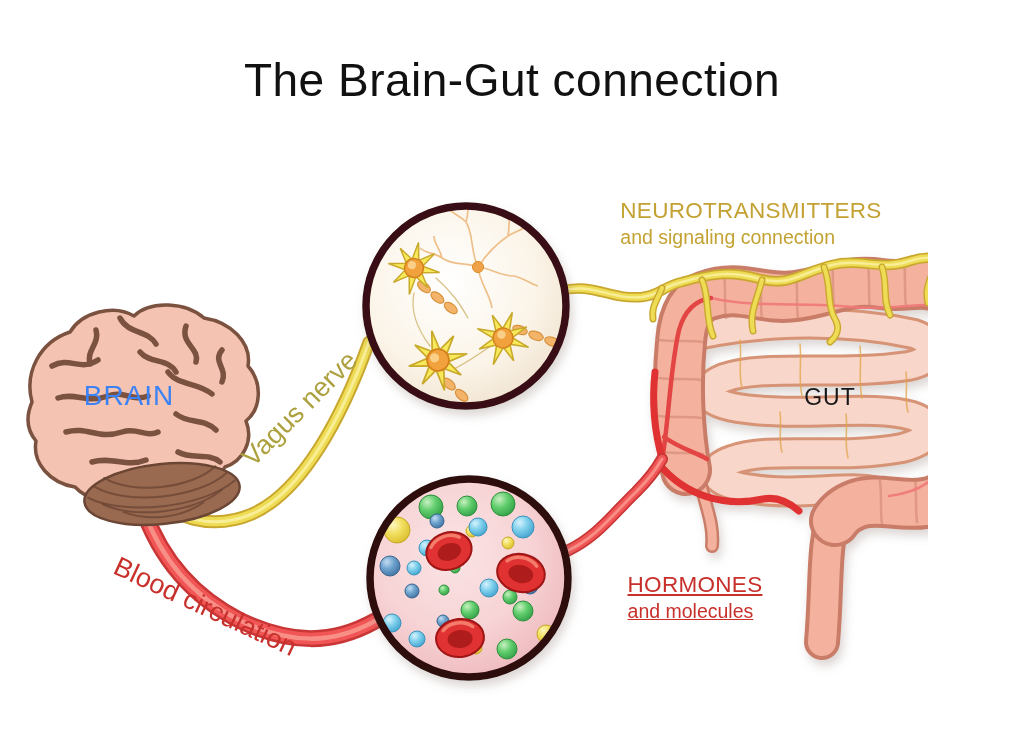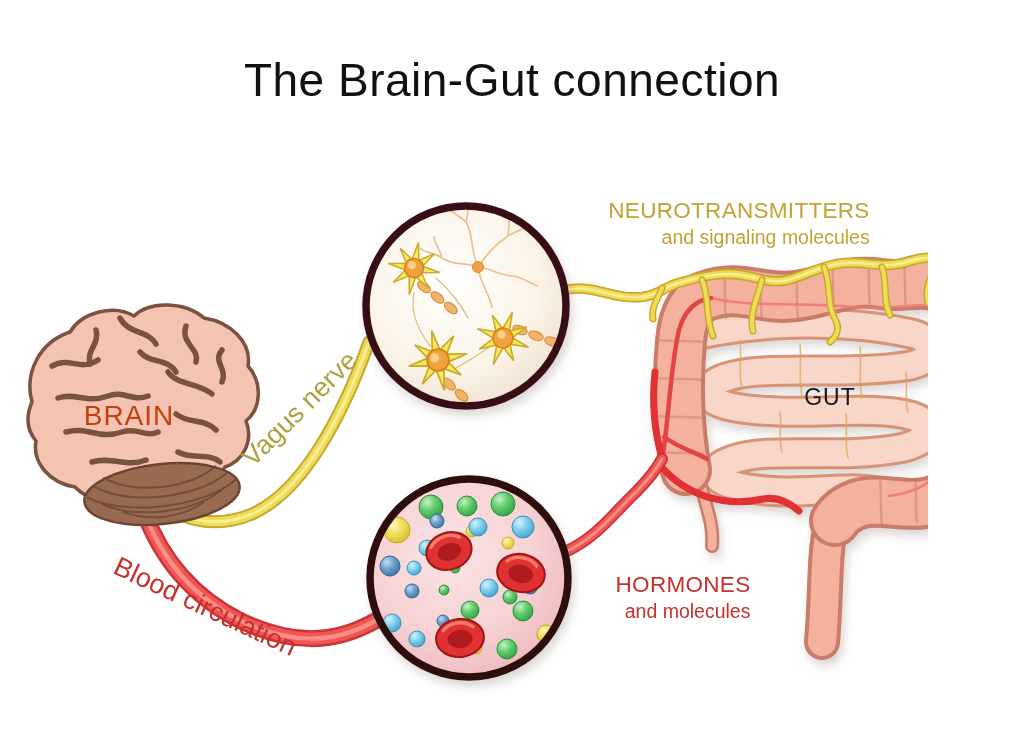--- a/index.html
+++ b/index.html
@@ -1,27 +1,27 @@
 <!DOCTYPE html>
 <html><head>
 <meta charset="utf-8">
 <style>
   html,body{margin:0;padding:0;background:#fff;}
   .stage{position:relative;width:928px;height:747px;background:#fff;overflow:hidden;
          font-family:"Liberation Sans",sans-serif;}
   .stage svg{position:absolute;left:0;top:0;}
   .lbl{position:absolute;transform:translate(-50%,-50%);white-space:nowrap;}
   .title{top:80px;left:512px;font-size:46px;color:#111;letter-spacing:.5px;}
-  .brain-l{top:396px;left:129px;font-size:28px;letter-spacing:1px;color:#c2410c;margin-top:20px;}
+  .brain-l{top:396px;left:129px;font-size:28px;letter-spacing:1px;color:#3b82f6;}
   .gut-l{top:397px;left:830px;font-size:23px;letter-spacing:1px;color:#161616;}
-  .anno{position:absolute;transform:translateX(-50%);text-align:right;line-height:1.25;}
+  .anno{position:absolute;transform:translateX(-50%);text-align:left;line-height:1.25;margin-left:12px;}
   .anno .l1{font-size:22.5px;letter-spacing:.3px;}
   .anno .l2{font-size:19.5px;}
   .neuro{top:197px;left:739px;color:#c3a233;}
-  .horm{top:571px;left:683px;color:#c8302c;}
+  .horm{top:571px;left:683px;color:#c8302c;text-decoration:underline;}
   .vagus{top:409px;left:300px;font-size:27px;color:#ada03e;
          transform:translate(-50%,-50%) rotate(-45deg);}
   .blood{top:607px;left:205px;font-size:27px;color:#c8302c;
          transform:translate(-50%,-50%) rotate(25deg);}
   
   .ln{fill:none;stroke-linecap:round;stroke-linejoin:round;}
   .y1a{stroke:#c9a72e;stroke-width:13;} .y1b{stroke:#eedc55;stroke-width:9;} .y1c{stroke:#f9f0a0;stroke-width:3;opacity:.9;}
   .y2a{stroke:#c9a72e;stroke-width:10.5;} .y2b{stroke:#eedc55;stroke-width:7;} .y2c{stroke:#f9f0a0;stroke-width:2.4;opacity:.9;}
   .y3a{stroke:#c9a72e;stroke-width:7;} .y3b{stroke:#eedc55;stroke-width:4.2;}
   .r1a{stroke:#c93636;stroke-width:17;} .r1b{stroke:#f15555;stroke-width:12;} .r1c{stroke:#f8928a;stroke-width:4.5;opacity:.95;}
@@ -313,21 +313,21 @@
     </g>
     <circle cx="469" cy="578" r="99" fill="none" stroke="#2e0b0d" stroke-width="7.5"></circle>
   </g>
 </svg>
 
   <div class="lbl title">The Brain-Gut connection</div>
   <div class="lbl brain-l">BRAIN</div>
   <div class="lbl gut-l">GUT</div>
   <div class="anno neuro">
     <div class="l1">NEUROTRANSMITTERS</div>
-    <div class="l2">and signaling molecules</div>
+    <div class="l2">and signaling connection</div>
   </div>
   <div class="anno horm">
     <div class="l1">HORMONES</div>
     <div class="l2">and molecules</div>
   </div>
   <div class="lbl vagus">Vagus nerve</div>
   <div class="lbl blood">Blood circulation</div>
 </div>
 
 </body></html>

